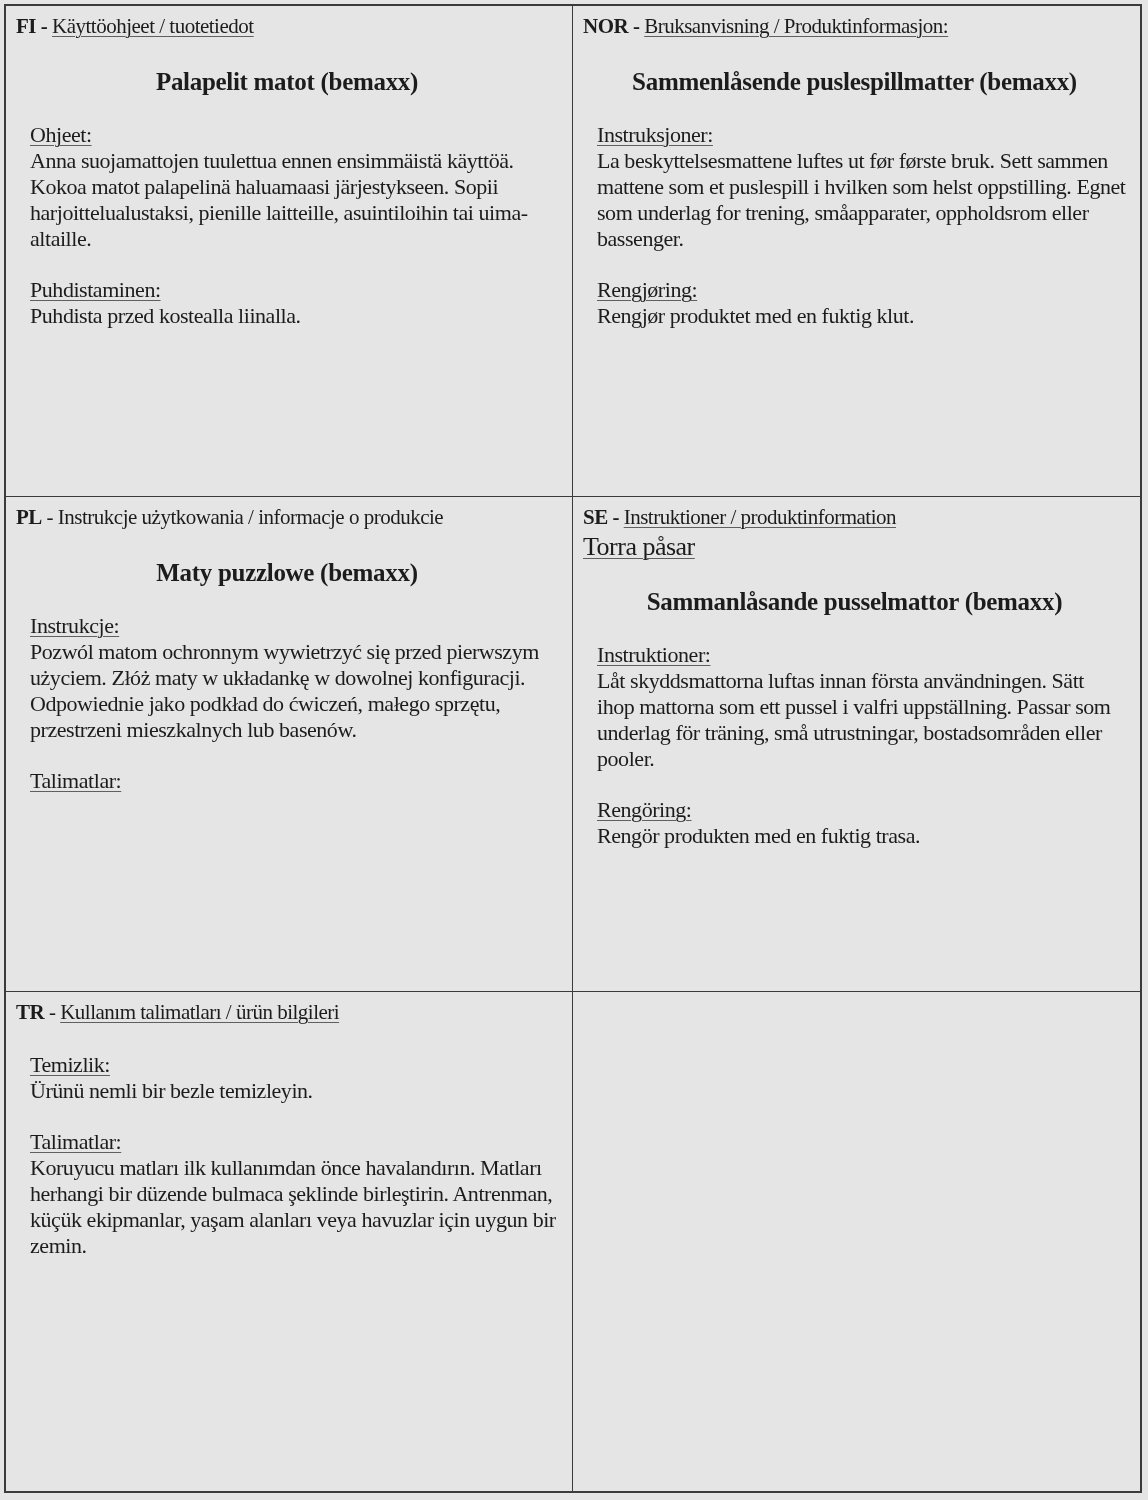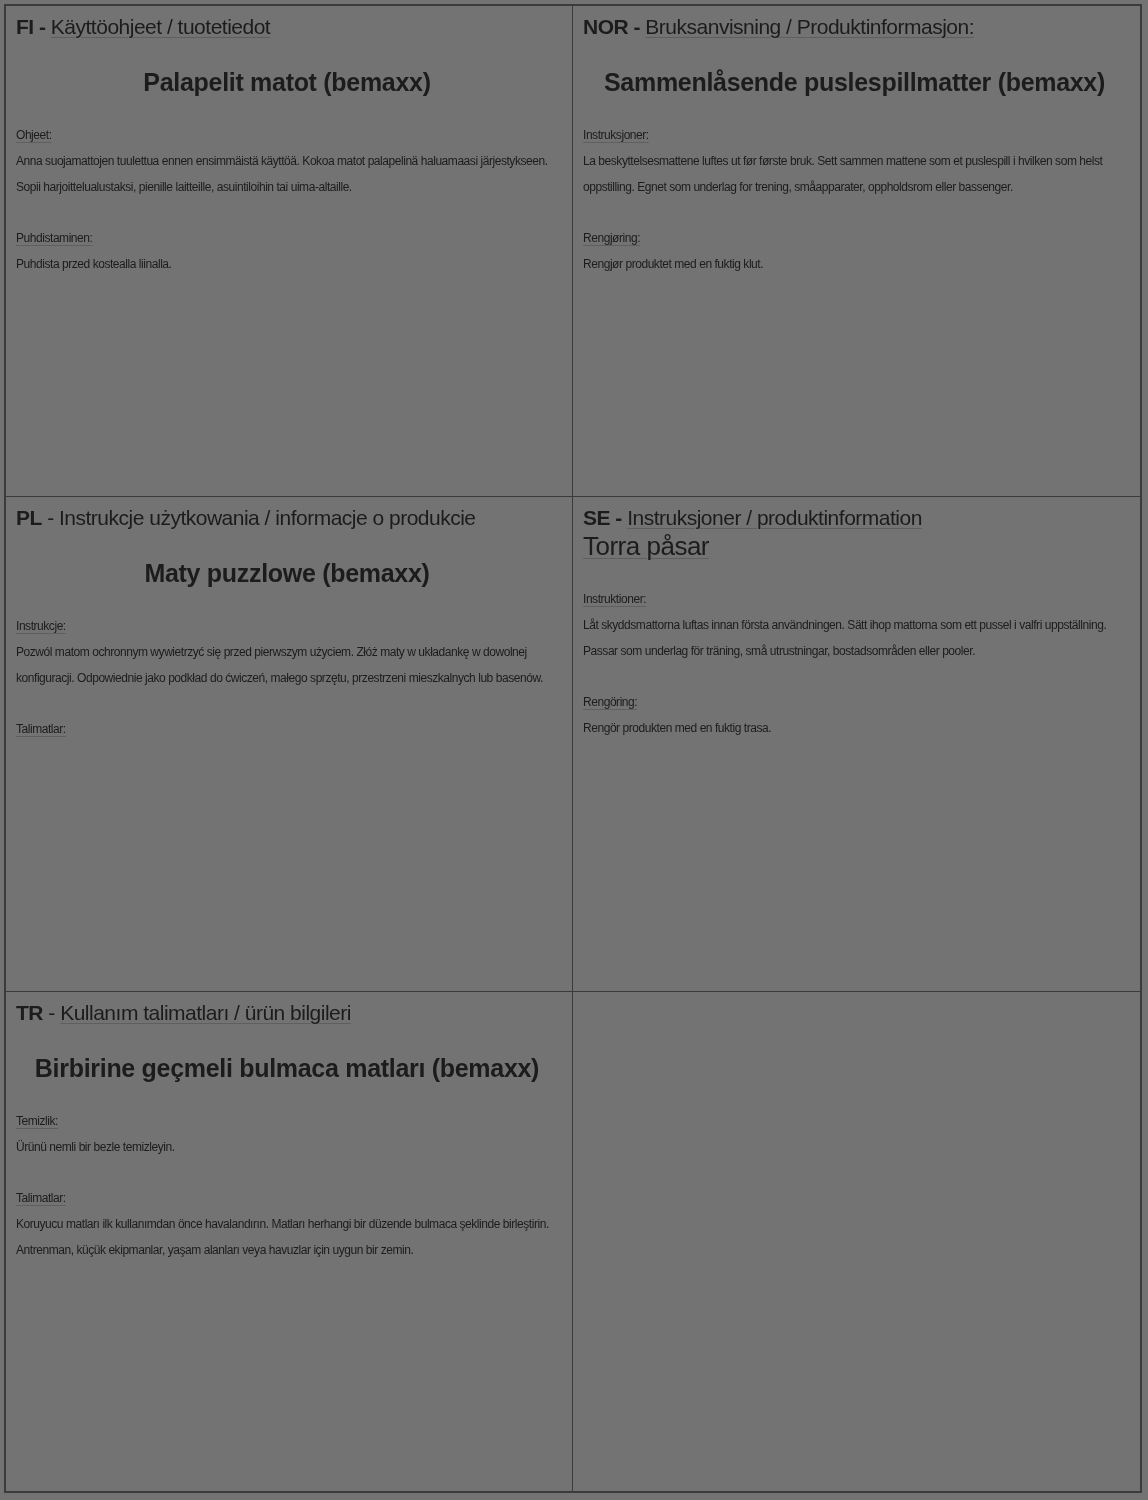--- a/index.html
+++ b/index.html
@@ -4,22 +4,22 @@
 <style>
   html, body {
     margin: 0;
     padding: 0;
     background: #ffffff;
   }
   .sheet {
     position: relative;
     width: 1148px;
     height: 1500px;
-    background: #737373;
-    font-family: Liberation Sans, sans-serif;
+    background: #e5e5e5;
+    font-family: Liberation Serif, serif;
     color: #1c1c1c;
   }
   .grid {
     position: absolute;
     left: 4px;
     top: 4px;
     width: 1138px;
     height: 1489px;
     border: 2px solid #3b3b3b;
     box-sizing: border-box;
@@ -55,23 +55,24 @@
   .product-title {
     margin-top: 26px;
     text-align: center;
     font-weight: 700;
     font-size: 25px;
     line-height: 30px;
     letter-spacing: -0.3px;
   }
   .section {
     margin-top: 25px;
-    font-size: 12px;
+    font-size: 22px;
     line-height: 26px;
     letter-spacing: -0.45px;
+    margin-left: 14px;
   }
   .section-label { display: inline; }
   .section-text { margin: 0; }
 </style>
 </head>
 <body>
 
 <div class="sheet">
   <div class="grid">
 
@@ -107,35 +108,35 @@
       <div class="section">
         <span class="section-label underlined">Instrukcje:</span>
         <p class="section-text">Pozwól matom ochronnym wywietrzyć się przed pierwszym użyciem. Złóż maty w układankę w dowolnej konfiguracji. Odpowiednie jako podkład do ćwiczeń, małego sprzętu, przestrzeni mieszkalnych lub basenów.</p>
       </div>
       <div class="section">
         <span class="section-label underlined">Talimatlar:</span>
       </div>
     </div>
 
     <div class="cell row-mid">
-      <div class="cell-header"><span class="code">SE -</span><span> </span><span class="underlined">Instruksjoner / produktinformation</span></div>
+      <div class="cell-header"><span class="code">SE -</span><span> </span><span class="underlined">Instruktioner / produktinformation</span></div>
       <div class="header-extra underlined">Torra påsar</div>
+      <div class="product-title">Sammanlåsande pusselmattor (bemaxx)</div>
       <div class="section">
         <span class="section-label underlined">Instruktioner:</span>
         <p class="section-text">Låt skyddsmattorna luftas innan första användningen. Sätt ihop mattorna som ett pussel i valfri uppställning. Passar som underlag för träning, små utrustningar, bostadsområden eller pooler.</p>
       </div>
       <div class="section">
         <span class="section-label underlined">Rengöring:</span>
         <p class="section-text">Rengör produkten med en fuktig trasa.</p>
       </div>
     </div>
 
     <div class="cell col-left">
       <div class="cell-header"><span class="code">TR</span><span> - </span><span class="underlined">Kullanım talimatları / ürün bilgileri</span></div>
-      <div class="product-title">Birbirine geçmeli bulmaca matları (bemaxx)</div>
       <div class="section">
         <span class="section-label underlined">Temizlik:</span>
         <p class="section-text">Ürünü nemli bir bezle temizleyin.</p>
       </div>
       <div class="section">
         <span class="section-label underlined">Talimatlar:</span>
         <p class="section-text">Koruyucu matları ilk kullanımdan önce havalandırın. Matları herhangi bir düzende bulmaca şeklinde birleştirin. Antrenman, küçük ekipmanlar, yaşam alanları veya havuzlar için uygun bir zemin.</p>
       </div>
     </div>
 

